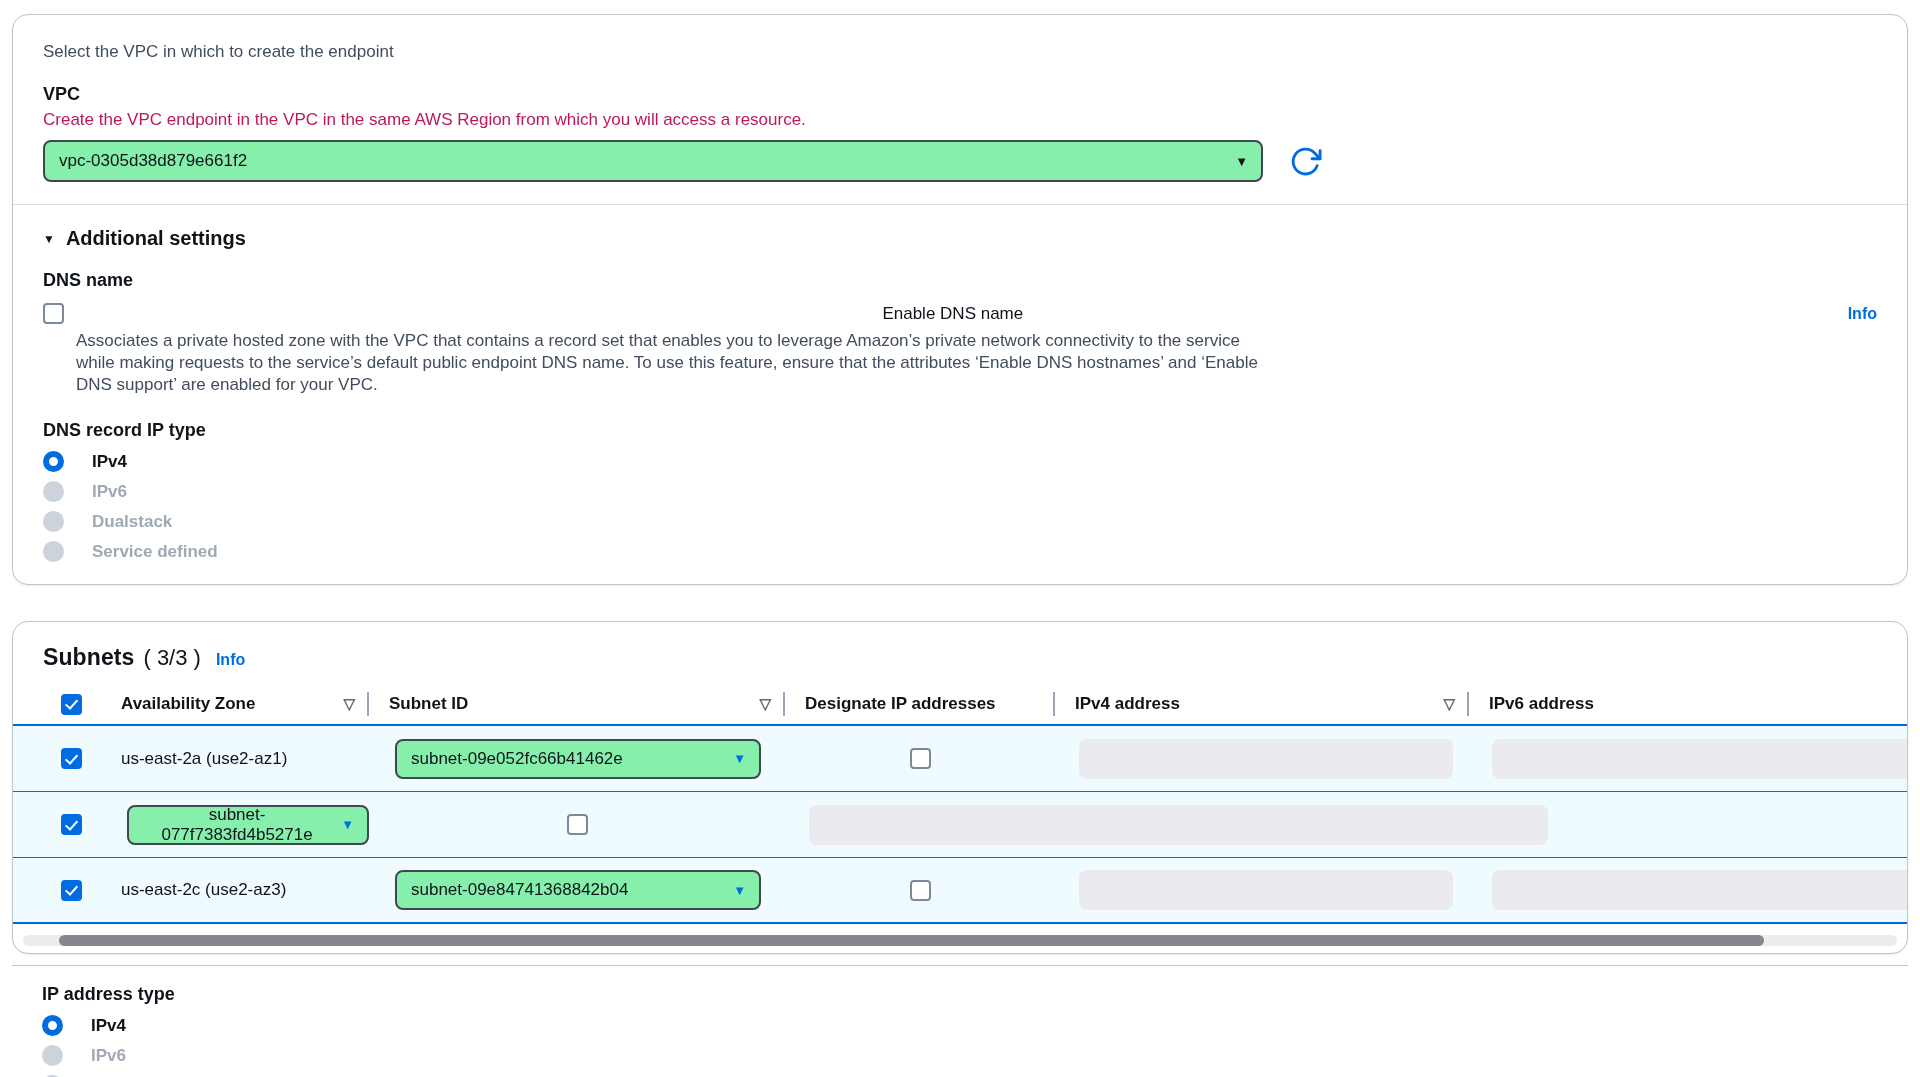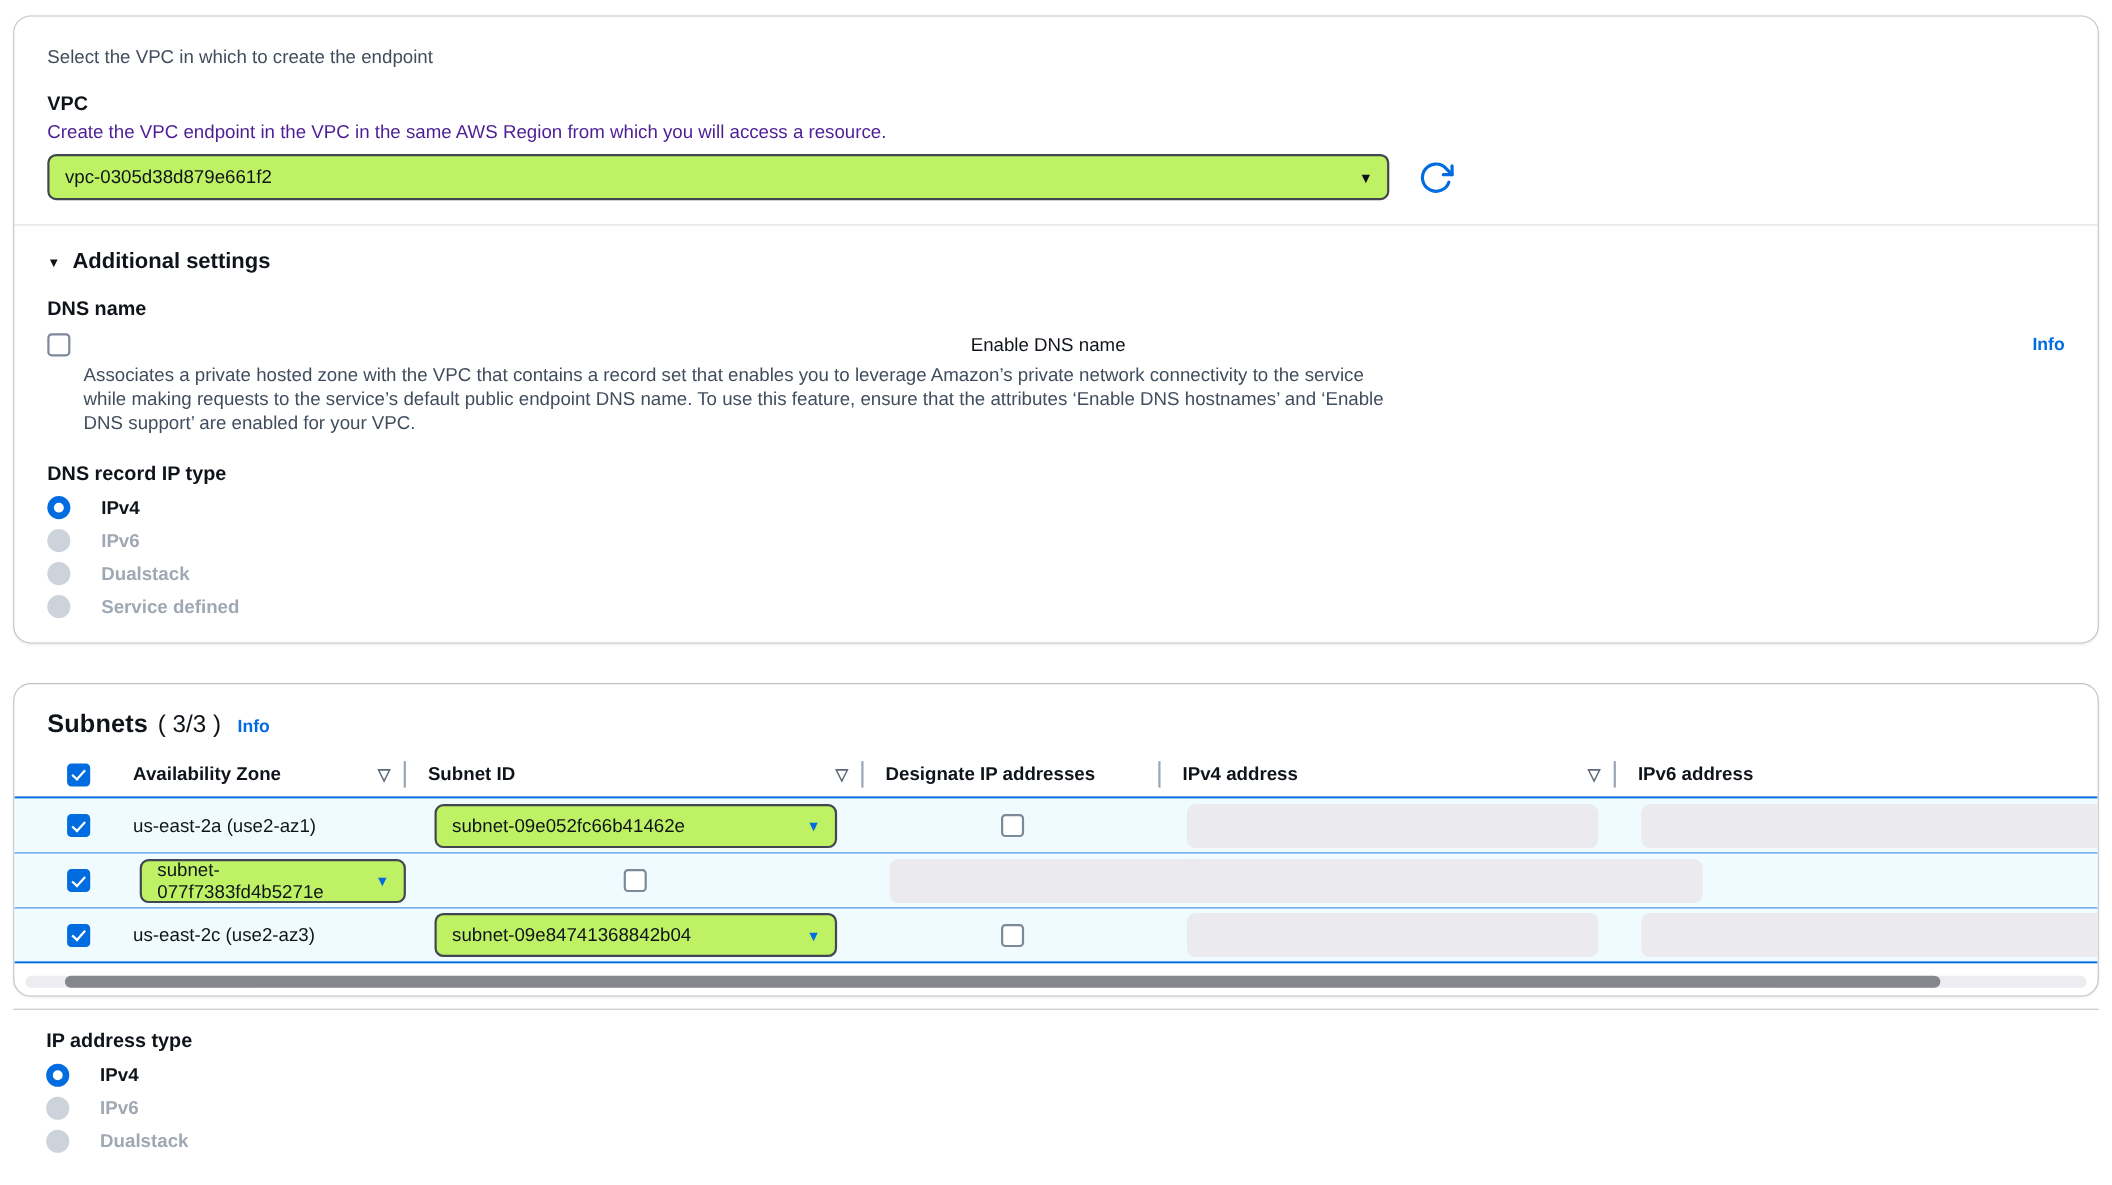--- a/index.html
+++ b/index.html
@@ -16,28 +16,28 @@
     border:1px solid #c1c4cb;
     border-radius:16px;
     box-shadow:0 1px 2px rgba(0,7,22,.07);
     overflow:hidden;
   }
   .card-sec { padding:22px 30px; }
   .card-title { font-size:23px; font-weight:700; letter-spacing:.1px; }
   .card-subtitle { font-size:17px; color:#414d5c; margin-top:5px; }
 
   .field-label { font-size:18px; font-weight:700; }
-  .field-desc { font-size:17px; color:#4c1d95; margin-top:5px; }
+  .field-desc { font-size:17px; color:#be185d; margin-top:5px; }
 
   .vpc-block { margin-top:22px; }
   .vpc-row { display:flex; align-items:center; gap:22px; margin-top:10px; }
 
   .select {
     display:flex; align-items:center; justify-content:space-between;
-    border:2px solid #424650; border-radius:8px; background:#bef264;
+    border:2px solid #424650; border-radius:8px; background:#86efac;
     height:42px; padding:0 13px 0 14px; cursor:pointer; font-size:17px;
   }
   .vpc-select { width:1220px; }
   .caret { font-size:13px; line-height:1; flex:none; margin-left:10px; }
   .caret-dark { color:#0f141a; }
   .caret-blue { color:#006ce0; }
 
   .icon-btn { background:none; border:none; cursor:pointer; width:40px; height:40px;
     display:flex; align-items:center; justify-content:center; }
 
@@ -91,21 +91,21 @@
     position:relative; display:flex; align-items:center; height:100%;
     font-weight:700; font-size:17px; padding-left:20px;
   }
   .th-check { padding-left:48px; }
   .sort-icon { margin-left:auto; margin-right:14px; color:#5f6b7a; font-size:15px; }
   .col-divider {
     position:absolute; right:0; top:50%; transform:translateY(-50%);
     width:2px; height:24px; background:#9aa5b5;
   }
 
-  .trow { height:50px; background:#f0fbff; border-bottom:1px solid #006ce0; }
+  .trow { height:66px; background:#f0fbff; border-bottom:1px solid #006ce0;text-align:center; }
   .trow:last-child { border-bottom:2px solid #006ce0; }
   .td { display:flex; align-items:center; height:100%; }
   .td-check { padding-left:48px; }
   .td-az { padding-left:20px; font-size:17px; }
   .subnet-select { width:366px; height:40px; margin-left:26px; }
   .td-designate { justify-content:center; }
   .ghost-input { height:40px; border-radius:8px; background:#eaeaef; flex:none; }
   .ipv4-input { width:374px; margin-left:24px; }
   .ipv6-input { width:470px; margin-left:23px; }
 

